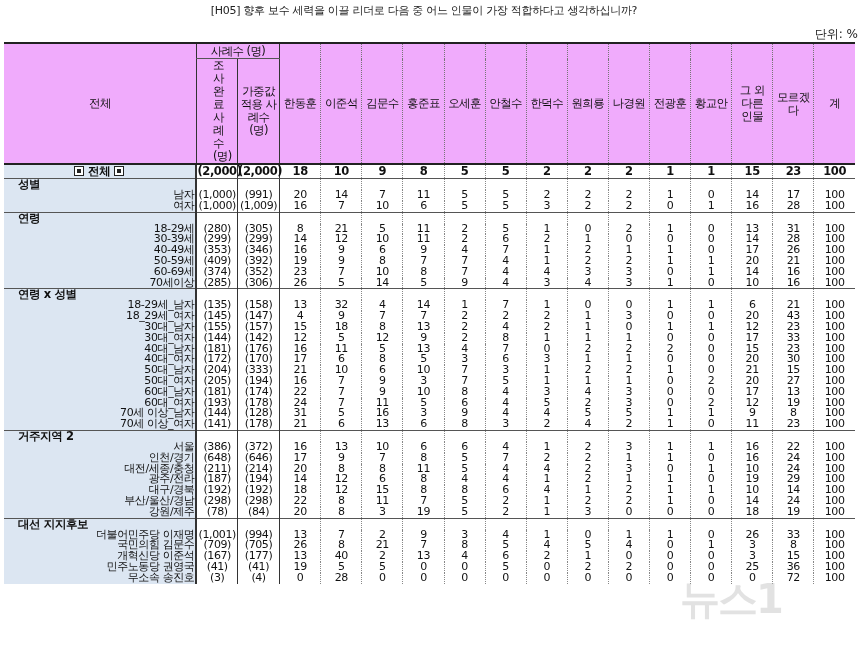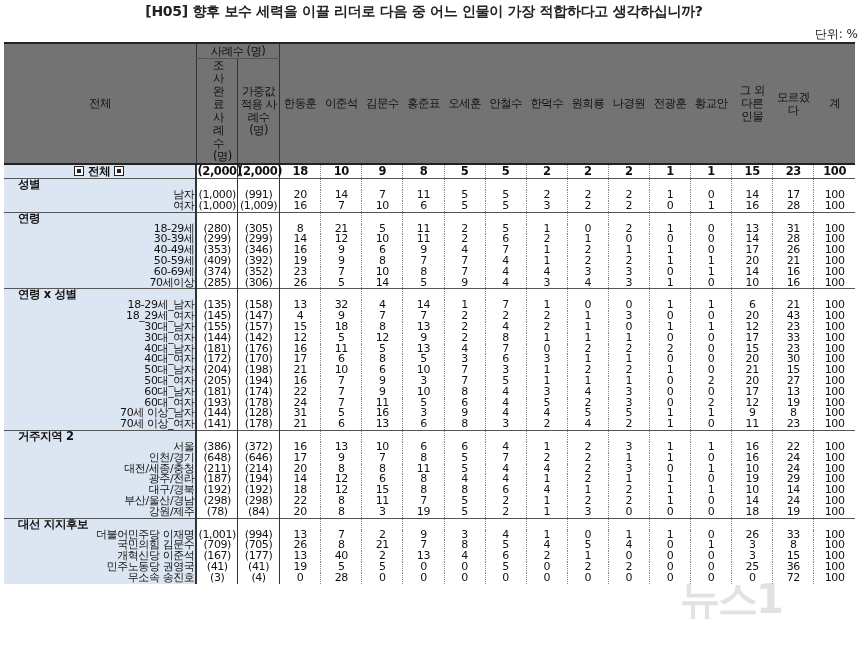--- a/index.html
+++ b/index.html
@@ -1,27 +1,27 @@
 <!DOCTYPE html>
 <html><head>
 <meta charset="utf-8">
 <style>
   html, body { margin: 0; padding: 0; background: #ffffff; }
   body { width: 860px; height: 646px; overflow: hidden; position: relative;
          font-family: "DejaVu Sans", sans-serif; color: #111; }
   .title { position: absolute; top: 3px; left: 0; width: 848px; text-align: center;
-           font-size: 14px; letter-spacing: -0.3px; color: #222; font-weight: bold; }
+           font-size: 11px; letter-spacing: -0.3px; color: #222; }
   .unit { position: absolute; top: 26px; right: 2px; font-size: 12px; color: #222; }
   table { position: absolute; top: 42px; left: 4px; border-collapse: collapse;
           table-layout: fixed; width: 851px; }
   col.c-label { width: 192px; }
   col.c-n { width: 41px; }
   col.c-w { width: 42px; }
   col.c-v { width: 41px; }
-  th { background: #737373; font-weight: normal; font-size: 11.5px; line-height: 13px;
+  th { background: #f0abfc; font-weight: normal; font-size: 11.5px; line-height: 13px;
        padding: 0; text-align: center; vertical-align: middle; letter-spacing: -0.6px;
        border-left: 1px dotted #777; }
   th.head-main { border-left: none; }
   th.grp { border-left: 1.5px solid #333; border-right: 1.5px solid #333; height: 14px;
            border-bottom: 1px solid #555; }
   th.sub { border-left: 1.5px solid #333; }
   th.sub2 { border-left: 1px solid #333; border-right: 1.5px solid #333; }
   thead tr.top { border-top: 2px solid #222; }
   thead tr.sub-row th { height: 64px; }
   td { font-size: 11px; line-height: 10.8px; height: 10.8px; padding: 0; text-align: center;
@@ -431,21 +431,21 @@
         <td>1</td>
         <td>0</td>
         <td>0</td>
         <td>20</td>
         <td>30</td>
         <td>100</td>
       </tr>
       <tr>
         <td class="lbl">50대_남자</td>
         <td class="n">(204)</td>
-        <td class="w">(198)</td>
+        <td class="w">(333)</td>
         <td class="v1">21</td>
         <td>10</td>
         <td>6</td>
         <td>10</td>
         <td>7</td>
         <td>3</td>
         <td>1</td>
         <td>2</td>
         <td>2</td>
         <td>1</td>

